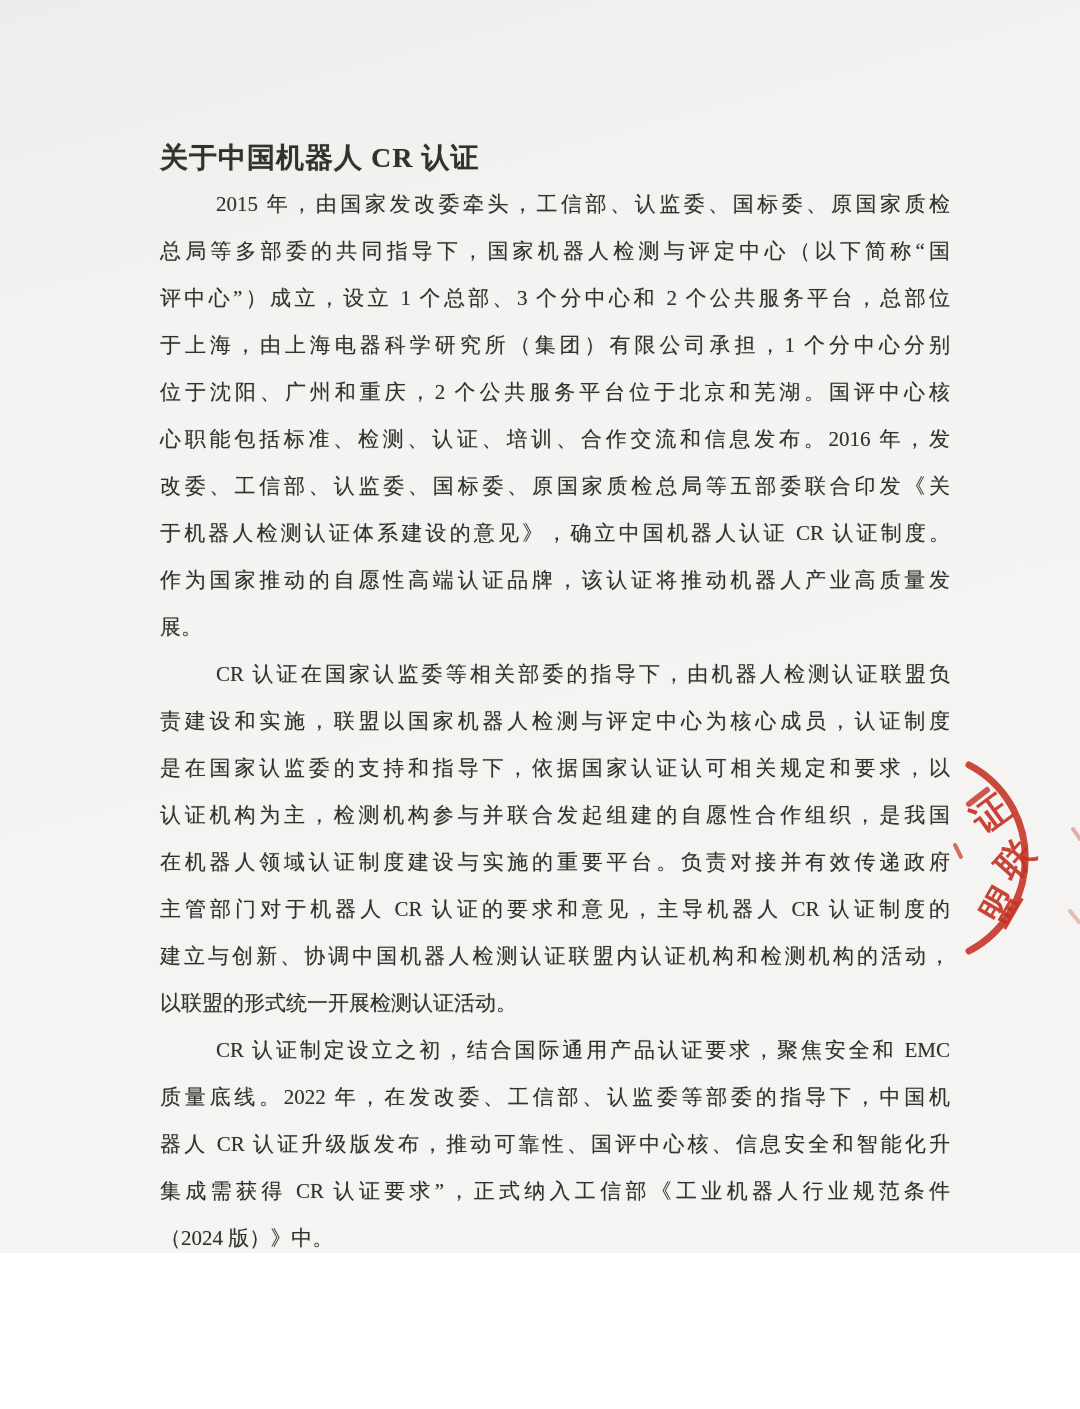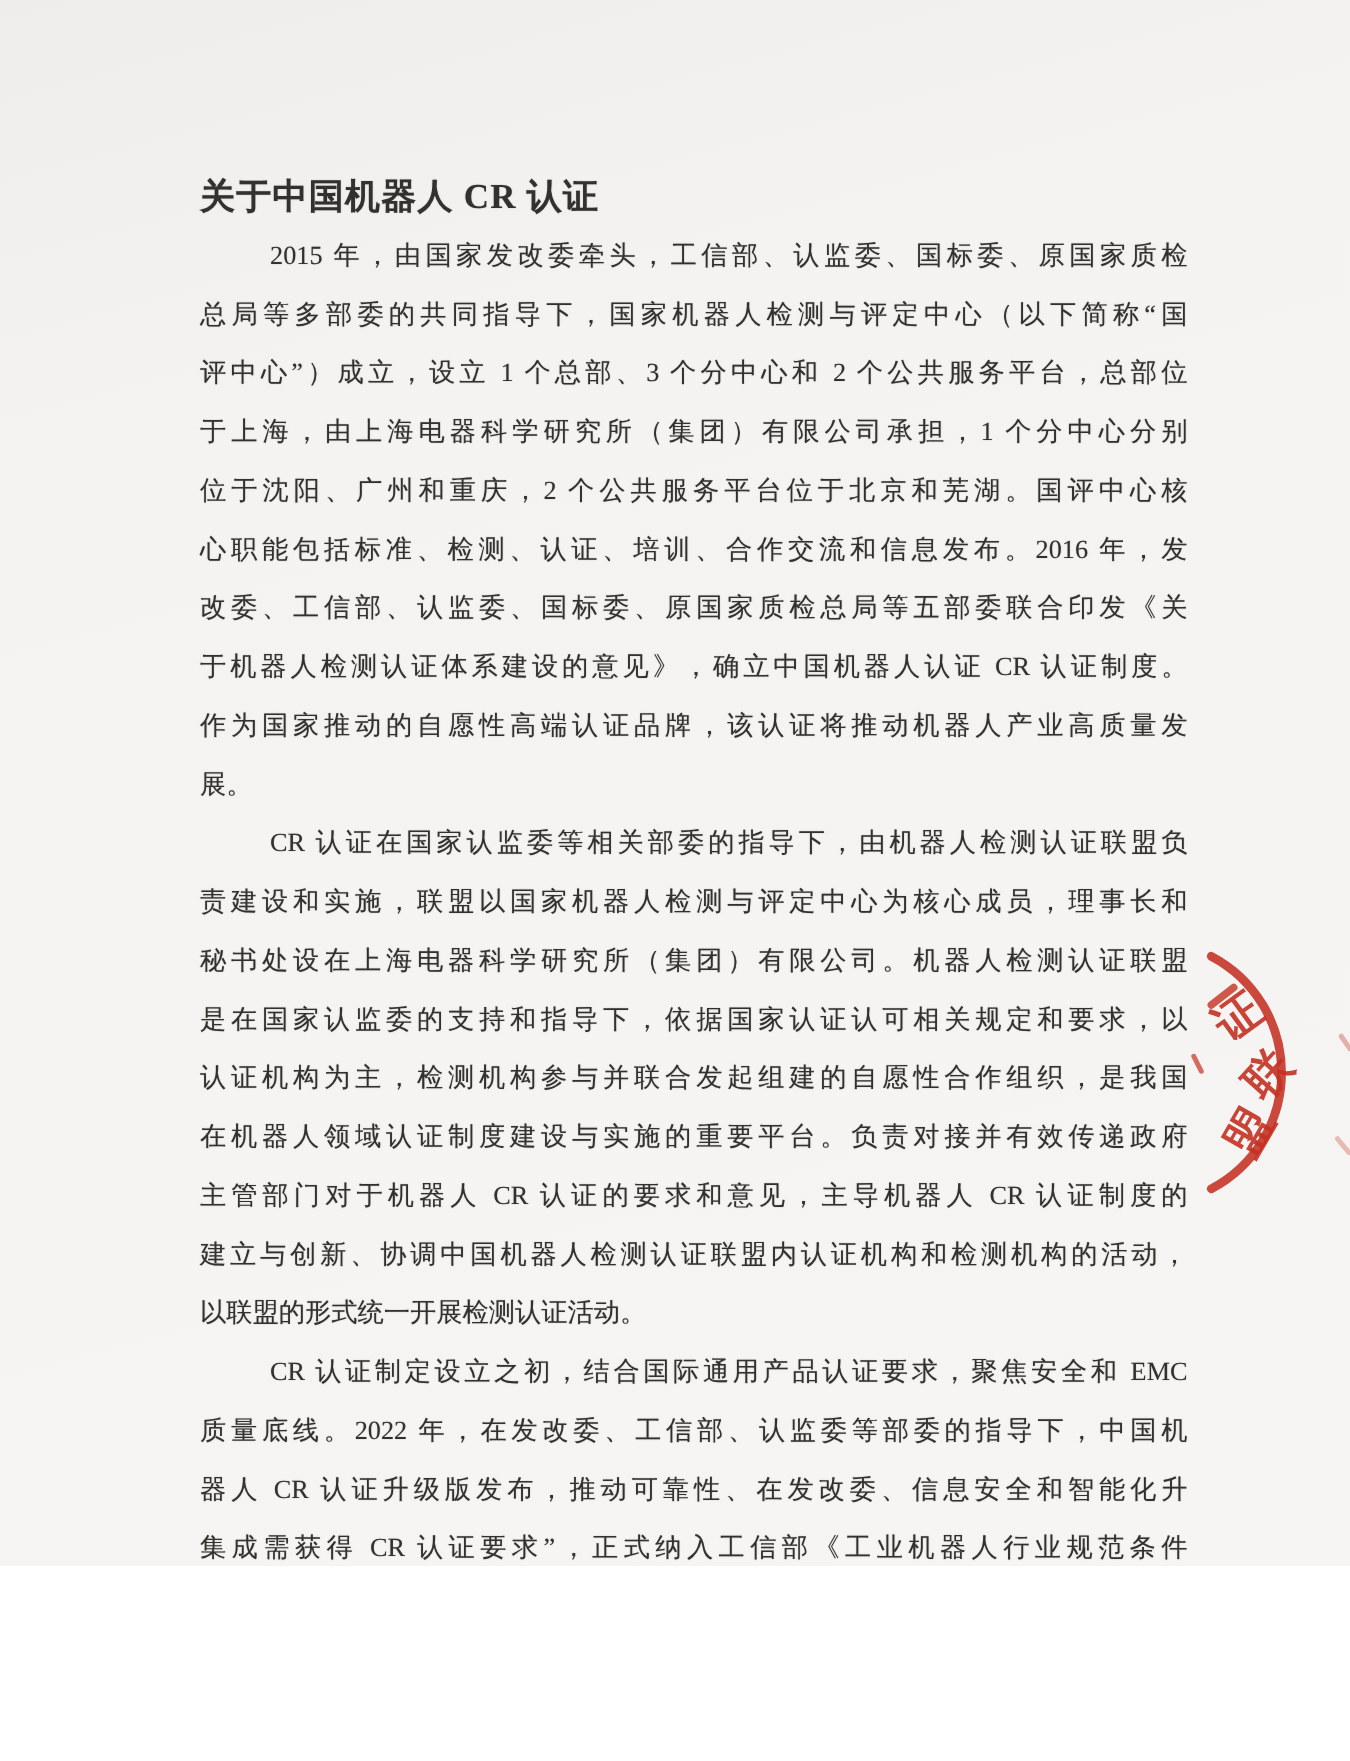--- a/index.html
+++ b/index.html
@@ -86,34 +86,33 @@
         <div class="line">位于沈阳、广州和重庆，2 个公共服务平台位于北京和芜湖。国评中心核</div>
         <div class="line">心职能包括标准、检测、认证、培训、合作交流和信息发布。2016 年，发</div>
         <div class="line">改委、工信部、认监委、国标委、原国家质检总局等五部委联合印发《关</div>
         <div class="line">于机器人检测认证体系建设的意见》，确立中国机器人认证 CR 认证制度。</div>
         <div class="line">作为国家推动的自愿性高端认证品牌，该认证将推动机器人产业高质量发</div>
         <div class="line last">展。</div>
       </div>
 
     <div class="paragraph">
         <div class="line first">CR 认证在国家认监委等相关部委的指导下，由机器人检测认证联盟负</div>
-        <div class="line">责建设和实施，联盟以国家机器人检测与评定中心为核心成员，理事长和</div>
-        <div class="line">秘书处设在上海电器科学研究所（集团）有限公司。机器人检测认证联盟</div>
+        <div class="line">责建设和实施，联盟以国家机器人检测与评定中心为核心成员，认证制度</div>
         <div class="line">是在国家认监委的支持和指导下，依据国家认证认可相关规定和要求，以</div>
         <div class="line">认证机构为主，检测机构参与并联合发起组建的自愿性合作组织，是我国</div>
         <div class="line">在机器人领域认证制度建设与实施的重要平台。负责对接并有效传递政府</div>
         <div class="line">主管部门对于机器人 CR 认证的要求和意见，主导机器人 CR 认证制度的</div>
         <div class="line">建立与创新、协调中国机器人检测认证联盟内认证机构和检测机构的活动，</div>
         <div class="line last">以联盟的形式统一开展检测认证活动。</div>
       </div>
 
     <div class="paragraph">
         <div class="line first">CR 认证制定设立之初，结合国际通用产品认证要求，聚焦安全和 EMC</div>
         <div class="line">质量底线。2022 年，在发改委、工信部、认监委等部委的指导下，中国机</div>
-        <div class="line">器人 CR 认证升级版发布，推动可靠性、在发改委、信息安全和智能化升</div>
+        <div class="line">器人 CR 认证升级版发布，推动可靠性、国评中心核、信息安全和智能化升</div>
         <div class="line">集成需获得 CR 认证要求”，正式纳入工信部《工业机器人行业规范条件</div>
         <div class="line last">（2024 版）》中。</div>
       </div>
   </div>
 
   <div class="stamp">
     <svg viewBox="900 730 180 260" xmlns="http://www.w3.org/2000/svg">
 
       <path d="M 969 765 A 105 105 0 0 1 969 951" fill="none" stroke="#c43122" stroke-width="7" stroke-linecap="round" opacity="0.88"></path>
 

